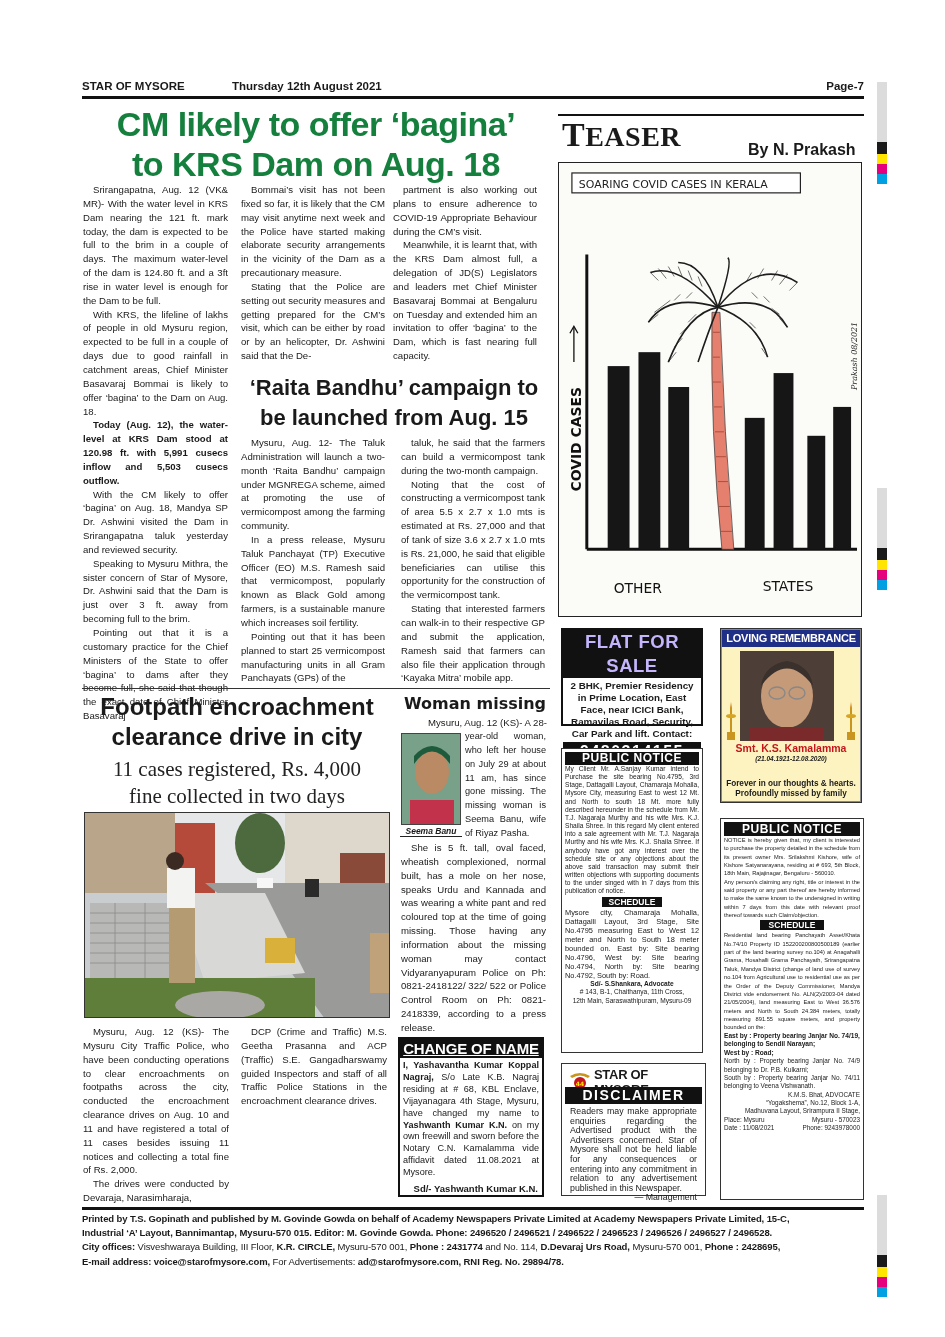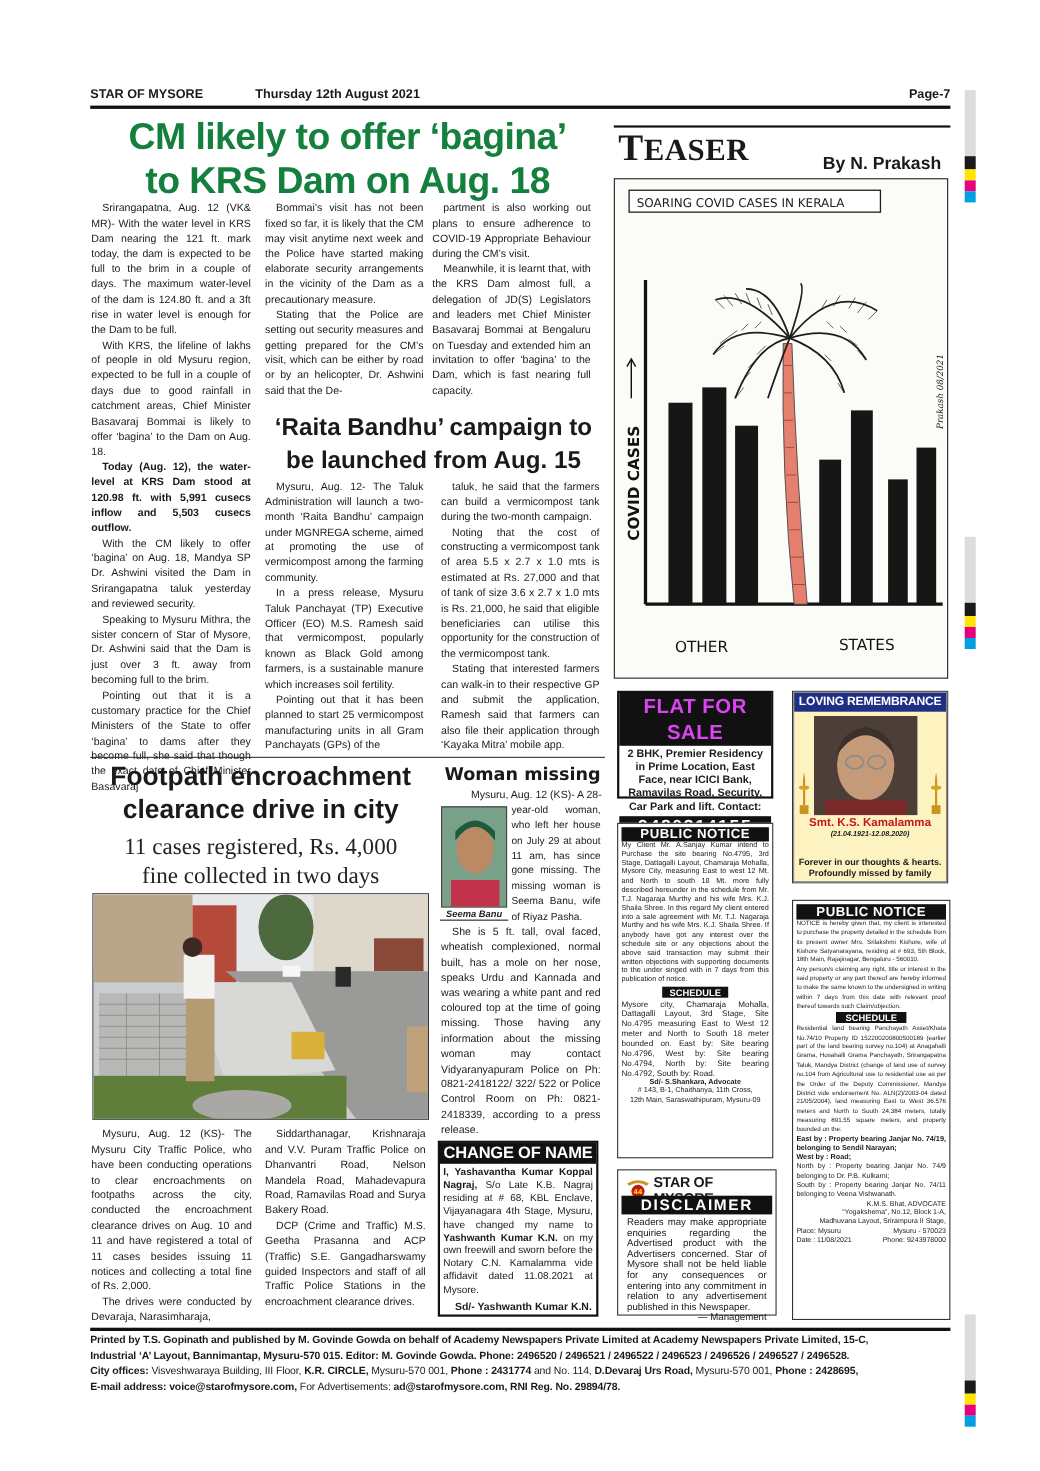--- a/index.html
+++ b/index.html
@@ -32,21 +32,21 @@
   .foot-head { left: 82px; top: 692px; width: 310px; font-size: 24px; line-height: 30px; }
   .foot-sub { left: 82px; top: 756px; width: 310px; font-family: "Liberation Serif", serif; font-size: 21px; line-height: 27px; text-align: center; color: #222; }
   .woman-head { left: 400px; top: 694px; width: 150px; font-size: 16px; font-family: "DejaVu Sans", sans-serif; font-weight: bold; text-align: center; }
 
   .photo { left: 84px; top: 812px; width: 306px; height: 206px; border: 1px solid #333; overflow: hidden; }
   .woman-photo { left: 401px; top: 733px; width: 60px; height: 92px; border: 1px solid #444; overflow: hidden; background: #6a8a76; }
   .woman-cap { left: 400px; top: 826px; width: 62px; font-size: 8.5px; font-style: italic; font-weight: bold; text-align: center; border-bottom: 1px solid #222; }
 
   .box { position: absolute; border: 1.5px solid #222; background: #fff; }
   .flat { left: 561px; top: 628px; width: 142px; height: 98px; border: 2px solid #111; }
-  .flat .t { background: #111; color: #d946ef; font-weight: bold; font-size: 18.5px; text-align: center; line-height: 24px; letter-spacing: 0.5px; font-family: "Liberation Sans", sans-serif; }
+  .flat .t { background: #111; color: #c4b5fd; font-weight: bold; font-size: 18.5px; text-align: center; line-height: 24px; letter-spacing: 0.5px; font-family: "Liberation Sans", sans-serif; }
   .flat .b { font-size: 9.8px; font-weight: bold; text-align: center; line-height: 12px; padding: 2px 2px; }
   .flat .ph { background: #111; color: #fff; font-weight: bold; font-size: 16px; text-align: center; letter-spacing: 1.5px; line-height: 19px; }
 
   .remem { left: 720px; top: 628px; width: 142px; height: 175px; border: 1.5px solid #333; padding: 0; }
   .remem .in { background: #fdf3c1; border: 1px solid #888; height: 100%; position: relative; }
   .remem .t { background: #1f2f86; color: #fff; font-weight: bold; font-size: 11px; text-align: center; line-height: 17px; letter-spacing: -0.2px; }
   .remem .img { position: absolute; left: 18px; top: 21px; width: 94px; height: 90px; background: #5a4a42; overflow: hidden; }
   .remem .name { position: absolute; left: 0; width: 100%; top: 112px; text-align: center; color: #c4161c; font-size: 10.5px; font-weight: bold; }
   .remem .dates { position: absolute; left: 0; width: 100%; top: 125px; text-align: center; font-size: 6.5px; font-style: italic; font-weight: bold; }
   .remem .msg { position: absolute; left: 0; width: 100%; top: 133px; text-align: center; font-size: 8.2px; font-weight: bold; line-height: 10px; margin-top: 16px; }
@@ -58,21 +58,21 @@
   .notice1 .sig { text-align: center; font-size: 6.6px; line-height: 8.2px; }
 
   .notice2 { left: 720px; top: 818px; width: 144px; height: 382px; border: 1.5px solid #333; padding: 3px 3px; }
   .notice2 .t { background: #111; color: #fff; text-align: center; font-weight: bold; font-size: 12px; line-height: 14px; letter-spacing: 0.5px; }
   .notice2 .b { font-size: 5.7px; line-height: 8.35px; text-align: justify; }
   .notice2 .sch { display: block; width: 64px; margin: 1px auto; background: #111; color: #fff; text-align: center; font-weight: bold; font-size: 8.5px; line-height: 10px; }
   .notice2 .bb { font-size: 6.6px; line-height: 8.6px; font-weight: bold; }
   .notice2 .r { text-align: right; }
 
   .change { left: 398px; top: 1037px; width: 146px; height: 160px; border: 2px solid #111; }
-  .change .t { background: #111; color: #fff; font-weight: bold; font-size: 15px; text-align: center; line-height: 19px; font-family: "Liberation Sans", sans-serif; letter-spacing: -0.2px; }
+  .change .t { background: #111; color: #fff; font-weight: bold; font-size: 15px; text-align: center; line-height: 19px; font-family: "Liberation Sans", sans-serif; letter-spacing: -0.2px; text-decoration: underline; }
   .change .b { font-size: 9.1px; line-height: 11.9px; text-align: justify; padding: 2px 3px; }
   .change .sig { font-size: 9.5px; font-weight: bold; text-align: right; padding-right: 4px; margin-top: 2px; }
 
   .disc { left: 561px; top: 1063px; width: 145px; height: 133px; border: 1.5px solid #333; padding: 3px; }
   .disc .logo { position: absolute; left: 6px; top: 6px; width: 24px; height: 20px; }
   .disc .brand { position: absolute; left: 32px; top: 3px; font-weight: bold; font-size: 13px; font-family: "Liberation Sans", sans-serif; letter-spacing: -0.3px; }
   .disc .t { position: absolute; left: 3px; right: 3px; top: 23px; background: #111; color: #fff; text-align: center; font-weight: bold; font-size: 14px; letter-spacing: 1.5px; line-height: 17px; }
   .disc .b { position: absolute; left: 8px; right: 8px; top: 43px; font-size: 8.8px; line-height: 9.6px; text-align: justify; }
   .disc .m { text-align: right; }
 
@@ -174,21 +174,20 @@
     <rect x="172" y="65" width="16" height="10" fill="#f7f7f7"></rect>
     <rect x="285" y="120" width="21" height="60" fill="#c0a27a"></rect>
   </svg>
 </div>
 
 <div class="col" style="left:83px; top:1025px; width:146px;">
   <p>Mysuru, Aug. 12 (KS)- The Mysuru City Traffic Police, who have been conducting operations to clear encroachments on footpaths across the city, conducted the encroachment clearance drives on Aug. 10 and 11 and have registered a total of 11 cases besides issuing 11 notices and collecting a total fine of Rs. 2,000.</p>
   <p>The drives were conducted by Devaraja, Narasimharaja,</p>
 </div>
 <div class="col" style="left:241px; top:1025px; width:146px;">
-  <p>Siddarthanagar, Krishnaraja and V.V. Puram Traffic Police on Dhanvantri Road, Nelson Mandela Road, Mahadevapura Road, Ramavilas Road and Surya Bakery Road.</p>
   <p>DCP (Crime and Traffic) M.S. Geetha Prasanna and ACP (Traffic) S.E. Gangadharswamy guided Inspectors and staff of all Traffic Police Stations in the encroachment clearance drives.</p>
 </div>
 
 <div class="abs woman-head">Woman missing</div>
 <div class="abs p" style="left:409px; top:716px; width:138px; text-align:right;">Mysuru, Aug. 12 (KS)- A 28-</div>
 <div class="abs woman-photo">
   <svg viewBox="0 0 60 92" width="60" height="92">
     <rect width="60" height="92" fill="#79a089"></rect>
     <ellipse cx="30" cy="38" rx="17" ry="22" fill="#b98a64"></ellipse>
     <path d="M12,30 Q30,5 48,30 L48,22 Q30,2 12,22 Z" fill="#1e5a3c"></path>

